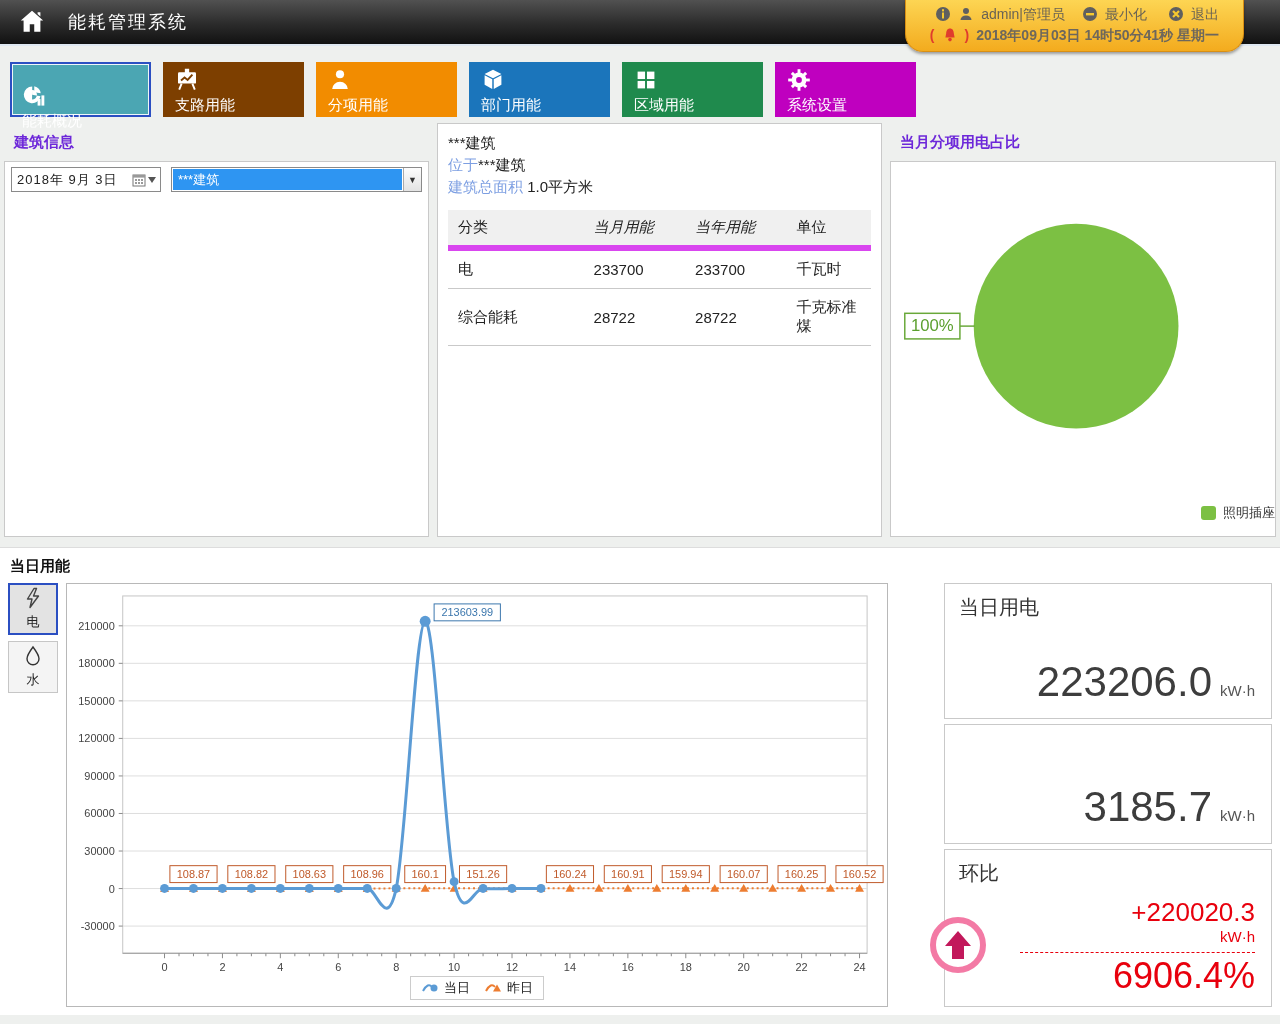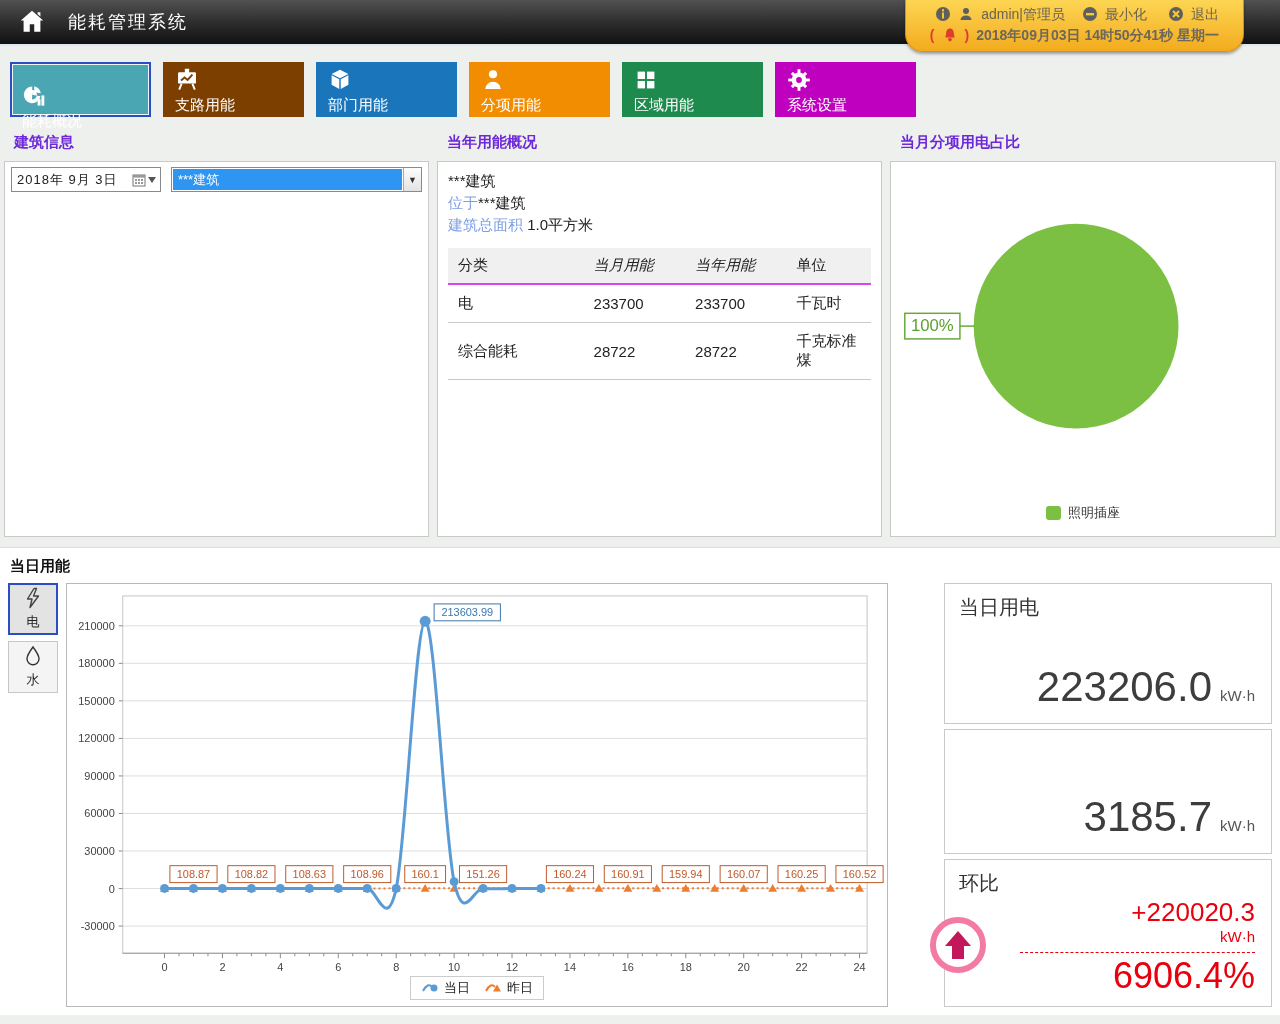--- a/index.html
+++ b/index.html
@@ -60,27 +60,27 @@
   .combo { flex:1; height:25px; border:1px solid #8a8a8a; background:#fff; display:flex; cursor:pointer; }
   .combo .sel { flex:1; margin:1px; background:#2e95f2; color:#fff; font-size:13px; display:flex; align-items:center; padding-left:5px; }
   .combo .btn { width:18px; border-left:1px solid #aaa; background:linear-gradient(#fdfdfd,#e3e3e3); display:flex; align-items:center; justify-content:center; font-size:9px; color:#333; }
   
   .ybody { padding:8px 10px; font-size:15px; }
   .bline { line-height:22px; color:#222; }
   .blu { color:#7d9fe2; }
   table.energy { width:100%; border-collapse:collapse; margin-top:12px; font-size:15px; }
   table.energy th { background:#f0f0f0; font-weight:normal; text-align:left; padding:8px 6px; }
   table.energy td { padding:9px 6px; border-bottom:1px solid #c9c9c9; }
-  table.energy tr.hrow { border-bottom:2px solid #d946ef; }
+  table.energy tr.hrow { border-bottom:6px solid #d946ef; }
   table.energy .c1 { width:33%; padding-left:10px; }
   table.energy .c2, table.energy .c3 { width:24%;font-style:italic; }
   
   .pie-bd { display:flex; flex-direction:column; }
   .pie-bd svg { flex:1; width:100%; }
-  .pie-legend { display:flex; align-items:center; justify-content:center; gap:7px; padding-bottom:14px; font-size:13px; color:#333; }
+  .pie-legend { display:flex; align-items:center; justify-content:flex-end; gap:7px; padding-bottom:14px; font-size:13px; color:#333; }
   .pie-legend .sw { width:15px; height:14px; border-radius:3px; display:inline-block; }
   
   .section-gap { height:10px; }
   .bottom { background:#fff; border-top:1px solid #ddd; }
   .section-hd { font-size:15px; font-weight:bold; padding:9px 10px 7px; color:#111; }
   .bottom-row { display:flex; gap:8px; padding:0 8px 8px; height:432px; }
   .tabcol { width:50px; display:flex; flex-direction:column; gap:6px; }
   .tab { height:52px; border:1px solid #c6c6c6; background:#f4f4f4; display:flex; flex-direction:column; align-items:center; justify-content:center; font-size:13px; color:#222; cursor:pointer; gap:1px; }
   .tab.selected { border:2px solid #2b4fc2; background:#e3e3e3; }
   .chart-wrap { flex:1; border:1px solid #b8b8b8; background:#fff; position:relative; }
@@ -92,21 +92,21 @@
   }
   .chart-legend .leg { display:flex; align-items:flex-end; gap:3px; }
   
   .stats { width:376px; display:flex; flex-direction:column; gap:5px;padding-left:48px; }
   .stat { border:1px solid #c9c9c9; background:#fff; padding:10px 14px; position:relative; }
   .stat .t { font-size:20px; color:#333; }
   .s1 { height:148px; } .s2 { height:131px; } .s3 { flex:1; }
   .value-row { position:absolute; right:16px; bottom:12px; display:flex; align-items:baseline; gap:8px; }
   .big { font-size:42px; color:#3d3d3d; }
   .unit { font-size:15px; color:#555; }
-  .ratio-body { display:flex; justify-content:flex-end; align-items:center; gap:30px; margin-top:0; padding-right:2px; }
+  .ratio-body { display:flex; justify-content:flex-end; align-items:center; gap:30px; margin-top:10px; padding-right:2px; }
   .ratio-col { text-align:right; color:#e8000d; }
   .delta { font-size:26px; line-height:30px; }
   .runit { font-size:15px; line-height:20px; }
   .dash { border-top:1px dashed #e8000d; margin:5px 0 3px; width:235px; margin-left:auto; }
   .pct { font-size:36px; line-height:40px; }
 </style>
 </head>
 <body>
 
 <header class="topbar">
@@ -177,38 +177,38 @@
   <div class="nav-btn" style="background-color: rgb(125, 63, 0);">
     <span class="nicon">
       <svg width="24" height="24" viewBox="0 0 20 20">
           <rect x="2.5" y="3.5" width="15" height="9.5" rx="1" fill="#fff"></rect>
           <polyline points="5,10.5 8,8 10.5,10 14.5,5.5" stroke="#7D3F00" stroke-width="1.6" fill="none"></polyline>
           <path d="M9 1.5 h2 v2.5 h-2 Z M5.5 13 L3.5 18 M14.5 13 L16.5 18" stroke="#fff" stroke-width="1.6" fill="#fff"></path>
         </svg>
     </span>
     <span class="nlabel">支路用能</span>
   </div>
+  <div class="nav-btn" style="background-color: rgb(242, 140, 0);">
+    <span class="nicon">
+      <svg width="24" height="24" viewBox="0 0 20 20">
+          <circle cx="10" cy="5.2" r="3.4" fill="#fff"></circle>
+          <path d="M3.5 17.5 a6.5 6 0 0 1 13 0 Z" fill="#fff"></path>
+        </svg>
+    </span>
+    <span class="nlabel">分项用能</span>
+  </div>
   <div class="nav-btn" style="background-color: rgb(27, 117, 187);">
     <span class="nicon">
       <svg width="24" height="24" viewBox="0 0 20 20">
           <polygon points="10,1.5 17,5 10,8.5 3,5" fill="#fff"></polygon>
           <polygon points="3,6 9.4,9.3 9.4,17.5 3,14" fill="#fff"></polygon>
           <polygon points="17,6 10.6,9.3 10.6,17.5 17,14" fill="#fff"></polygon>
         </svg>
     </span>
     <span class="nlabel">部门用能</span>
-  </div>
-  <div class="nav-btn" style="background-color: rgb(242, 140, 0);">
-    <span class="nicon">
-      <svg width="24" height="24" viewBox="0 0 20 20">
-          <circle cx="10" cy="5.2" r="3.4" fill="#fff"></circle>
-          <path d="M3.5 17.5 a6.5 6 0 0 1 13 0 Z" fill="#fff"></path>
-        </svg>
-    </span>
-    <span class="nlabel">分项用能</span>
   </div>
   <div class="nav-btn" style="background-color: rgb(31, 138, 77);">
     <span class="nicon">
       <svg width="24" height="24" viewBox="0 0 20 20">
           <rect x="3" y="3" width="6.2" height="6.2" fill="#fff"></rect>
           <rect x="10.8" y="3" width="6.2" height="6.2" fill="#fff"></rect>
           <rect x="3" y="10.8" width="6.2" height="6.2" fill="#fff"></rect>
           <rect x="10.8" y="10.8" width="6.2" height="6.2" fill="#fff"></rect>
         </svg>
     </span>
@@ -262,21 +262,20 @@
         </div>
         <div class="combo">
           <div class="sel">***建筑</div>
           <div class="btn">▼</div>
         </div>
       </div>
     </div>
   </section>
 
   <section class="panel p-mid">
-    <div class="hd">当年用能概况</div>
     <div class="bd ybody">
       <div class="bline">***建筑</div>
       <div class="bline">
         <span class="blu">位于</span><span>***建筑</span>
       </div>
       <div class="bline">
         <span class="blu">建筑总面积</span>
         <span>1.0平方米</span>
       </div>
       <table class="energy">

